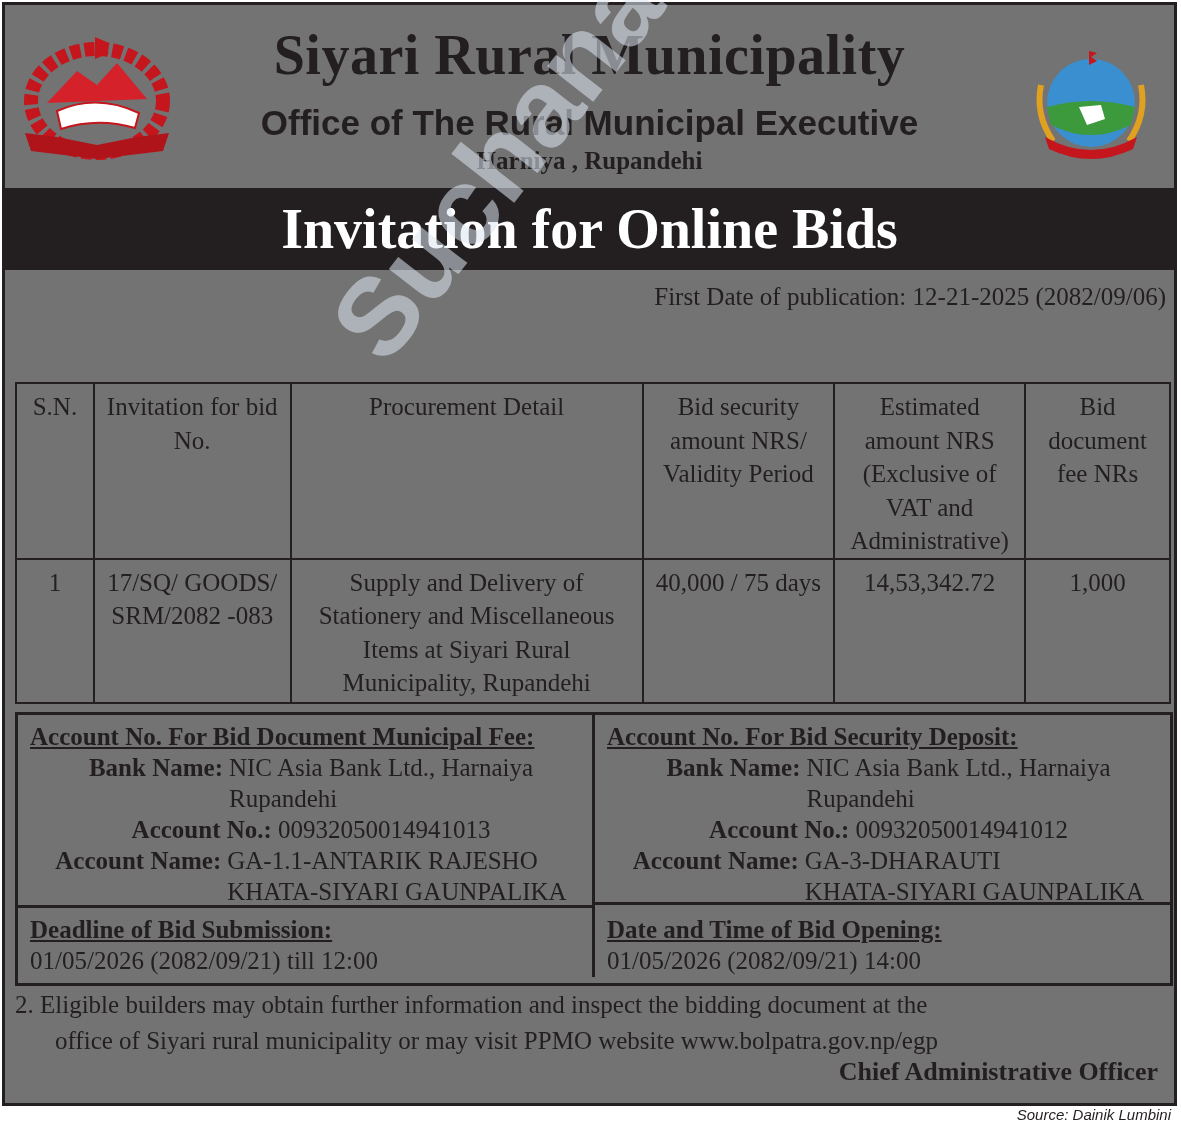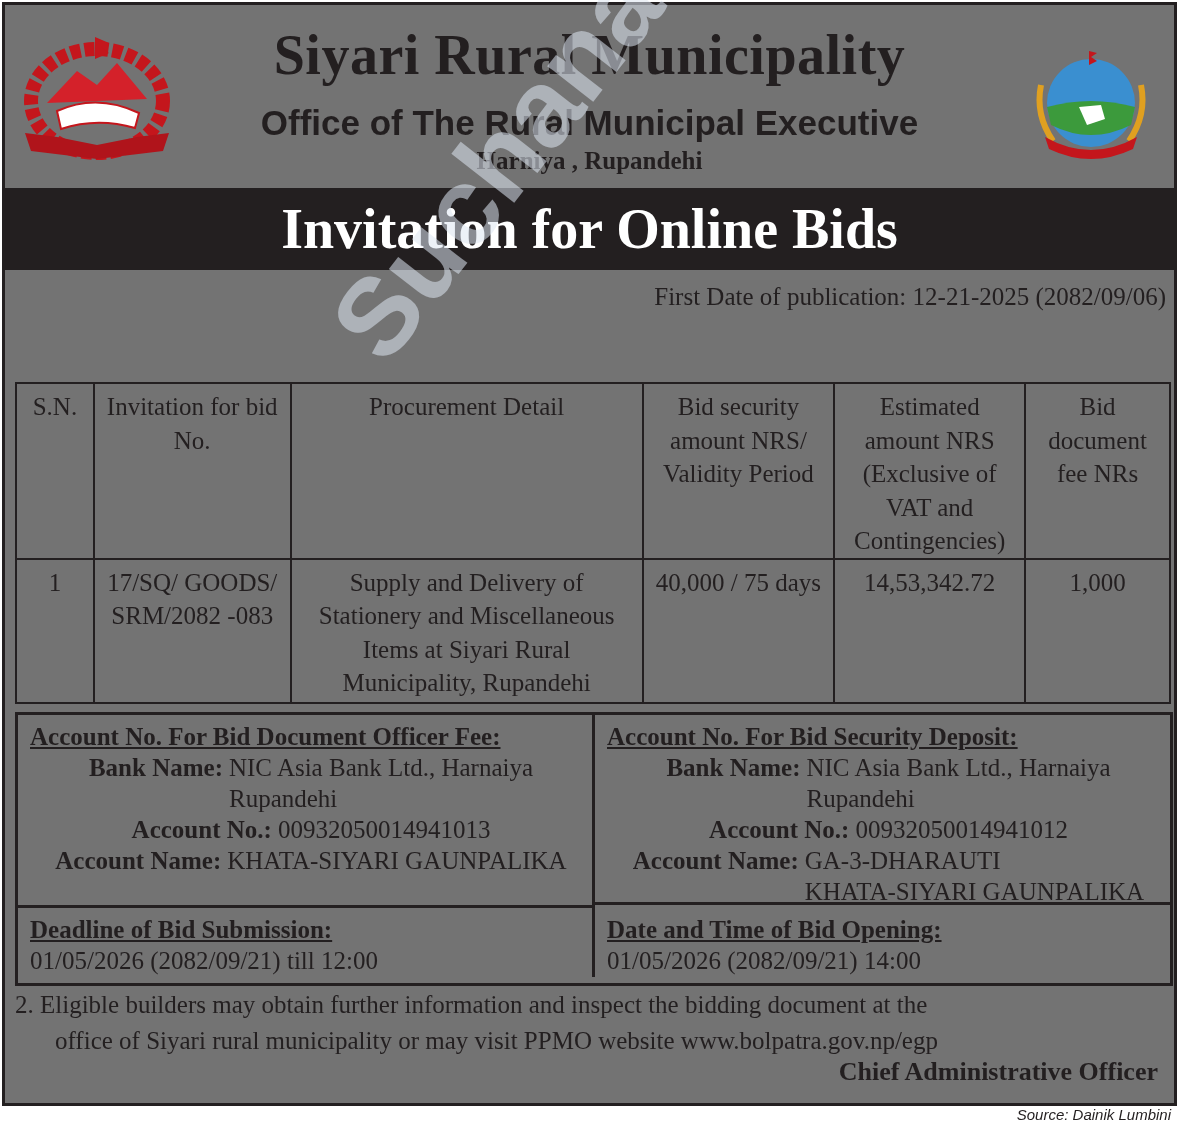--- a/index.html
+++ b/index.html
@@ -94,49 +94,49 @@
       <col style="width:192px">
         <col style="width:191px">
         <col style="width:145px">
     </colgroup>
     <tbody>
         <tr>
       <th>S.N.</th>
       <th>Invitation for bid No.</th>
       <th>Procurement Detail</th>
       <th>Bid security amount NRS/ Validity Period</th>
-      <th>Estimated amount NRS (Exclusive of VAT and Contingencies)</th>
+      <th>Estimated amount NRS (Exclusive of VAT and Administrative)</th>
       <th>Bid document fee NRs</th>
     </tr>
     <tr>
       <td>1</td>
       <td>17/SQ/ GOODS/ SRM/2082 -083</td>
       <td>Supply and Delivery of Stationery and Miscellaneous Items at Siyari Rural Municipality, Rupandehi</td>
       <td>40,000 / 75 days</td>
       <td>14,53,342.72</td>
       <td>1,000</td>
     </tr>
   </tbody>
     </table>
 
   <div class="boxes">
     <div class="box tl">
-      <span class="head">Account No. For Bid Document Officer Fee:</span>
+      <span class="head">Account No. For Bid Document Municipal Fee:</span>
       <div class="row">
           <span class="k">Bank Name:</span>
         <span class="v"><span>NIC Asia Bank Ltd., Harnaiya</span>
         <span class="indent">Rupandehi</span></span>
         </div>
       <div class="row">
           <span class="k">Account No.:</span>
         <span class="v">00932050014941013</span>
         </div>
       <div class="row">
           <span class="k">Account Name:</span>
-        <span class="v">
+        <span class="v"><span>GA-1.1-ANTARIK RAJESHO</span>
         <span class="indent">KHATA-SIYARI GAUNPALIKA</span></span>
         </div>
     </div>
     <div class="box tr">
       <span class="head">Account No. For Bid Security Deposit:</span>
       <div class="row">
           <span class="k">Bank Name:</span>
         <span class="v"><span>NIC Asia Bank Ltd., Harnaiya</span>
         <span class="indent">Rupandehi</span></span>
         </div>

